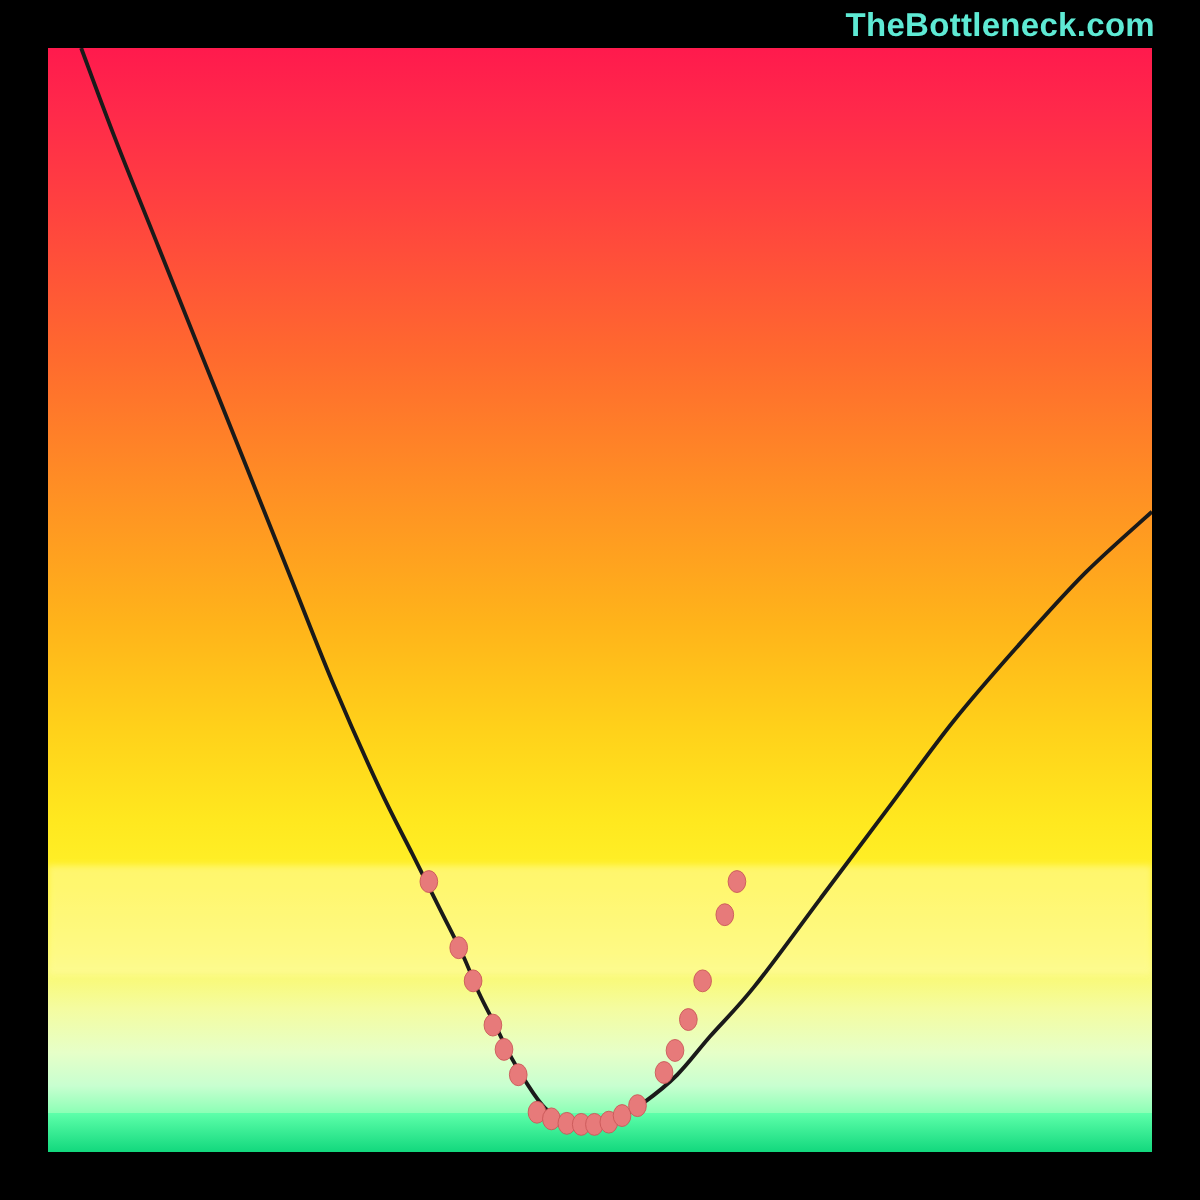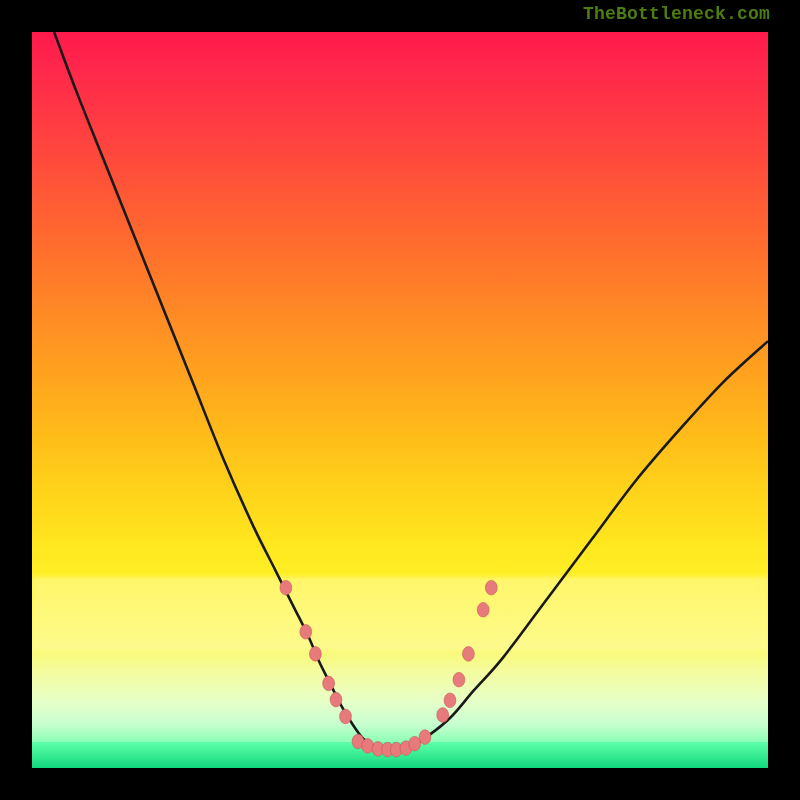--- a/index.html
+++ b/index.html
@@ -64,26 +64,25 @@
   svg.curve {
     position: absolute;
     inset: 0;
     width: 100%;
     height: 100%;
   }
   .watermark {
     position: absolute;
     right: 30px;
     top: 4px;
-    font-size: 18px;
+    font-size: 22px;
     font-weight: 600;
-    color: #4d7c0f;
+    color: #5eead4;
     letter-spacing: 0.2px;
     user-select: none;
-    font-family: Liberation Mono, monospace;
   }
 </style>
 </head>
 <body>
 
 <div class="stage">
   <div class="watermark">TheBottleneck.com</div>
   <div class="plot">
     <div class="gradient"></div>
     <div class="bright-band"></div>

